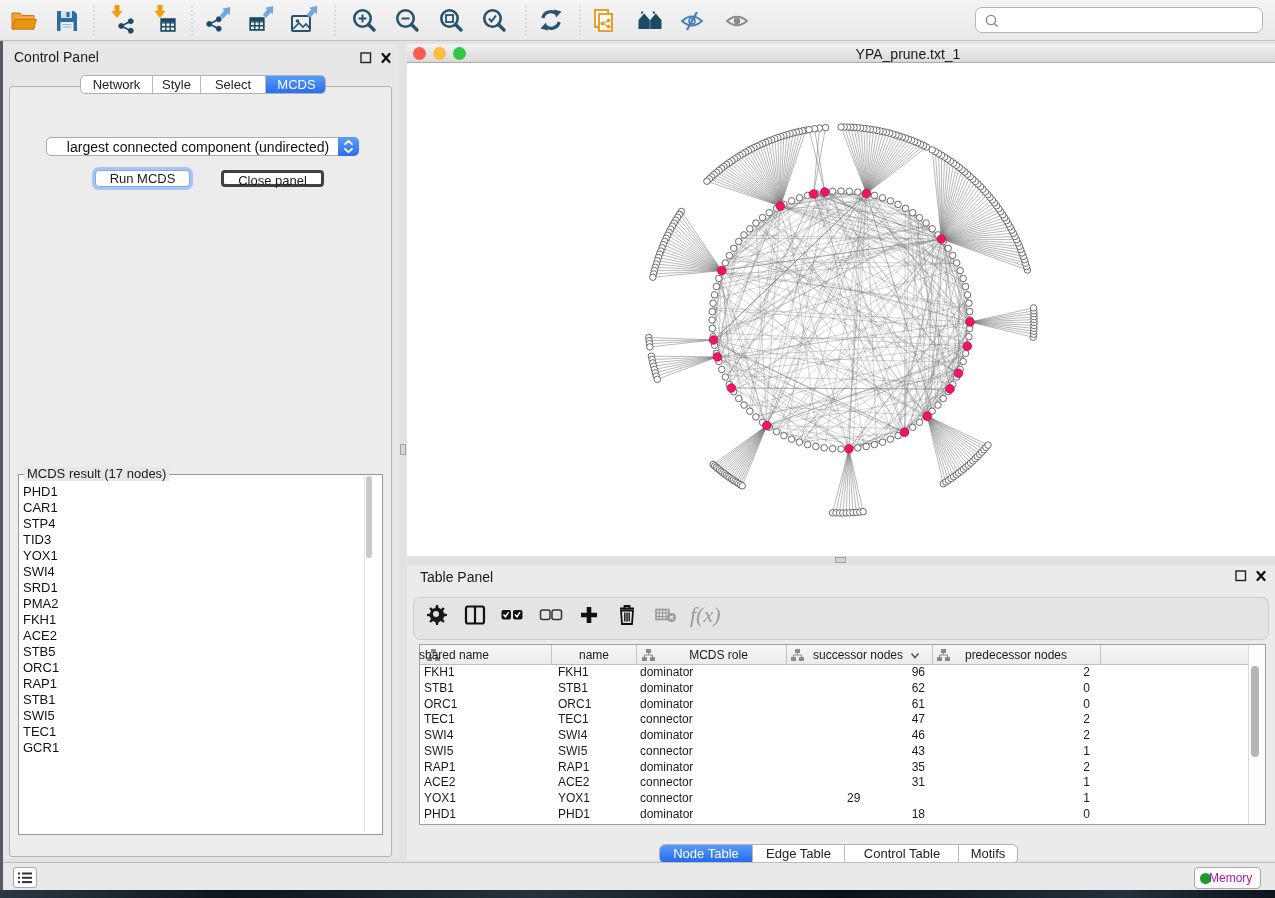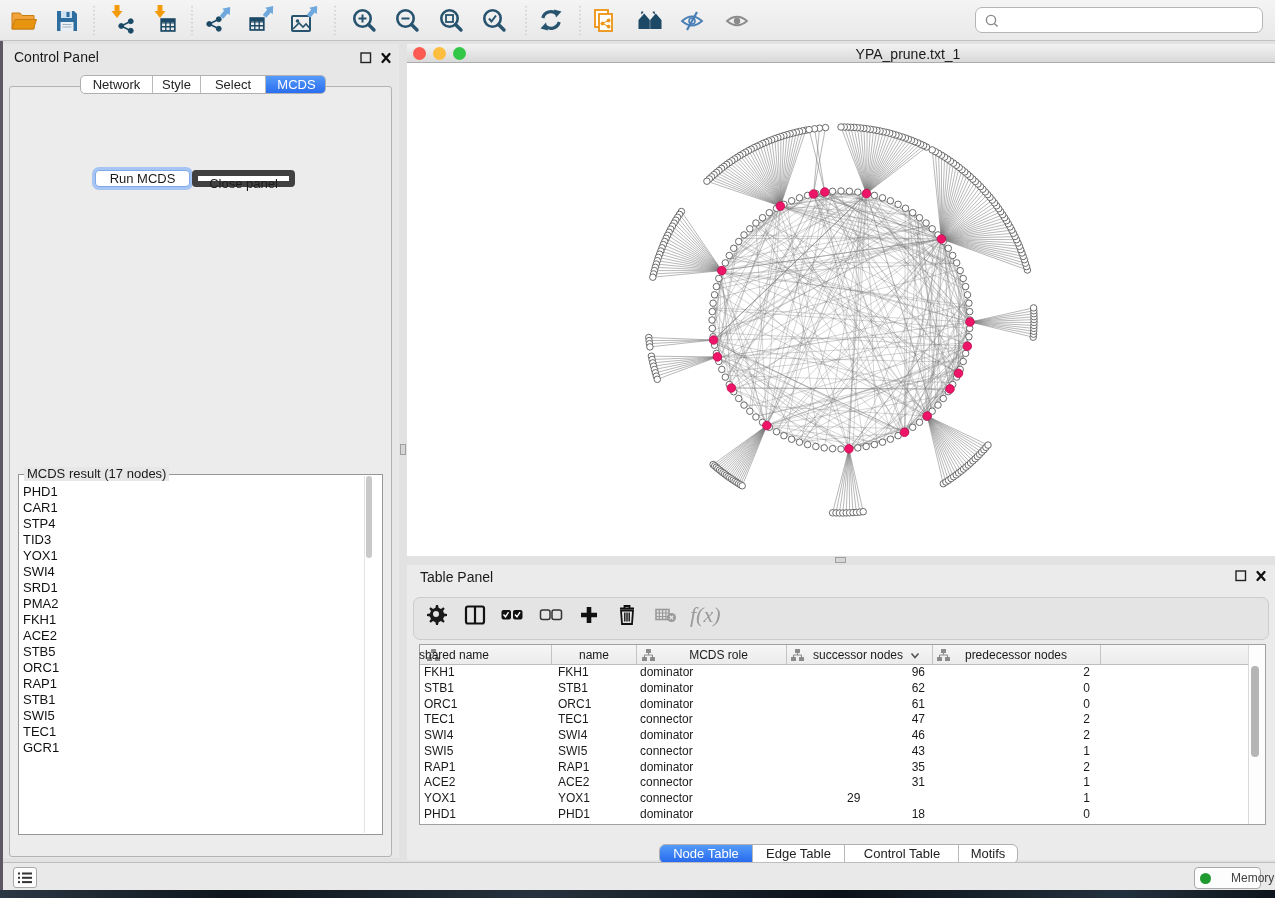--- a/index.html
+++ b/index.html
@@ -139,23 +139,32 @@
 
   <div class="abs" style="left:6px;top:42px;width:383px;height:771px;background:#ececec;border:1px solid #b3b3b3;border-radius:3px"></div>
 
   <div class="abs" style="left:77px;top:31px;width:246px;height:19px;background:#fff;border:1px solid #b0b0b0;border-radius:5px;overflow:hidden">
     <div class="abs" style="left:0;top:0;width:72px;height:19px;border-right:1px solid #b9b9b9;text-align:center;font-size:13px;line-height:18px;color:#222">Network</div>
     <div class="abs" style="left:72px;top:0;width:48px;height:19px;border-right:1px solid #b9b9b9;text-align:center;font-size:13px;line-height:18px;color:#222">Style</div>
     <div class="abs" style="left:120px;top:0;width:65px;height:19px;border-right:1px solid #b9b9b9;text-align:center;font-size:13px;line-height:18px;color:#222">Select</div>
     <div class="abs" style="left:185px;top:0;width:61px;height:19px;background:linear-gradient(#559bf8,#2568ee);text-align:center;font-size:13px;line-height:18px;color:#fff">MCDS</div>
   </div>
 
+  <div class="abs" style="left:43px;top:93px;width:311px;height:19px;background:#fff;border:1px solid #ababab;border-radius:5px">
+    <div class="abs" style="left:12px;top:0px;width:278px;text-align:center;font-size:14px;line-height:18px;color:#111">largest connected component (undirected)</div>
+    <div class="abs" style="left:291px;top:-1px;width:21px;height:19px;background:linear-gradient(#5e9ef7,#2d6ced);border-radius:0 5px 5px 0">
+      <svg style="position:absolute;left:4px;top:2px" width="13" height="15" viewBox="0 0 13 15">
+          <path d="M3 5.2 6.5 1.8 10 5.2" fill="none" stroke="#fff" stroke-width="1.8" stroke-linecap="round" stroke-linejoin="round"></path>
+          <path d="M3 9.8 6.5 13.2 10 9.8" fill="none" stroke="#fff" stroke-width="1.8" stroke-linecap="round" stroke-linejoin="round"></path>
+        </svg>
+    </div>
+  </div>
 
   <div class="abs" style="left:92px;top:126px;width:95px;height:17px;background:#fff;border:1px solid #7fa9e8;border-radius:4px;box-shadow:0 0 0 3px rgba(110,165,250,.55);text-align:center;font-size:13px;line-height:16px">Run MCDS</div>
-  <div class="abs" style="left:189px;top:126px;width:103px;height:17px;background:#fff;border:6px solid #404040;border-radius:4px;text-align:center;font-size:13px;line-height:16px">Close panel</div>
+  <div class="abs" style="left:218px;top:126px;width:103px;height:17px;background:#fff;border:3px solid #404040;border-radius:4px;text-align:center;font-size:13px;line-height:16px">Close panel</div>
 
   <div class="abs" style="left:15px;top:430px;width:365px;height:361px;background:#fff;border:1px solid #979797"></div>
   <div class="abs" style="left:21px;top:423px;height:14px;background:#e7e7e7;padding:0 3px;font-size:13px;line-height:14px;color:#1a1a1a">MCDS result (17 nodes)</div>
   <div class="abs" style="left:361px;top:432px;width:8px;height:357px;border-left:1px solid #e3e3e3"></div>
   <div class="abs" style="left:362.5px;top:432px;width:6px;height:82px;background:#c9c9c9;border-radius:3px"></div>
   <div class="abs" style="left:0;top:0;font-size:13px;color:#111">
       <div style="position:absolute;left:20px;top:439.5px;height:16px;line-height:16px">PHD1</div>
       <div style="position:absolute;left:20px;top:455.6px;height:16px;line-height:16px">CAR1</div>
       <div style="position:absolute;left:20px;top:471.6px;height:16px;line-height:16px">STP4</div>
       <div style="position:absolute;left:20px;top:487.6px;height:16px;line-height:16px">TID3</div>
@@ -1200,15 +1209,15 @@
           <rect x="0" y="4.8" width="2" height="2"></rect>
           <rect x="0" y="9.1" width="2" height="2"></rect>
           <rect x="4" y="0.5" width="10" height="2"></rect>
           <rect x="4" y="4.8" width="10" height="2"></rect>
           <rect x="4" y="9.1" width="10" height="2"></rect>
         </g>
       </svg>
   </div>
   <div class="abs" style="left:1191px;top:4px;width:67px;height:22px;background:#fdfdfd;border:1px solid #a8a8a8;border-radius:4px">
     <div class="abs" style="left:5px;top:5px;width:11px;height:11px;border-radius:50%;background:#1f9a30"></div>
-    <div class="abs" style="left:36px;top:3px;font-size:12px;color:#404040">Memory</div>
+    <div class="abs" style="left:14px;top:3px;font-size:12px;color:#a21caf">Memory</div>
   </div>
 </div>
 
 </body></html>

